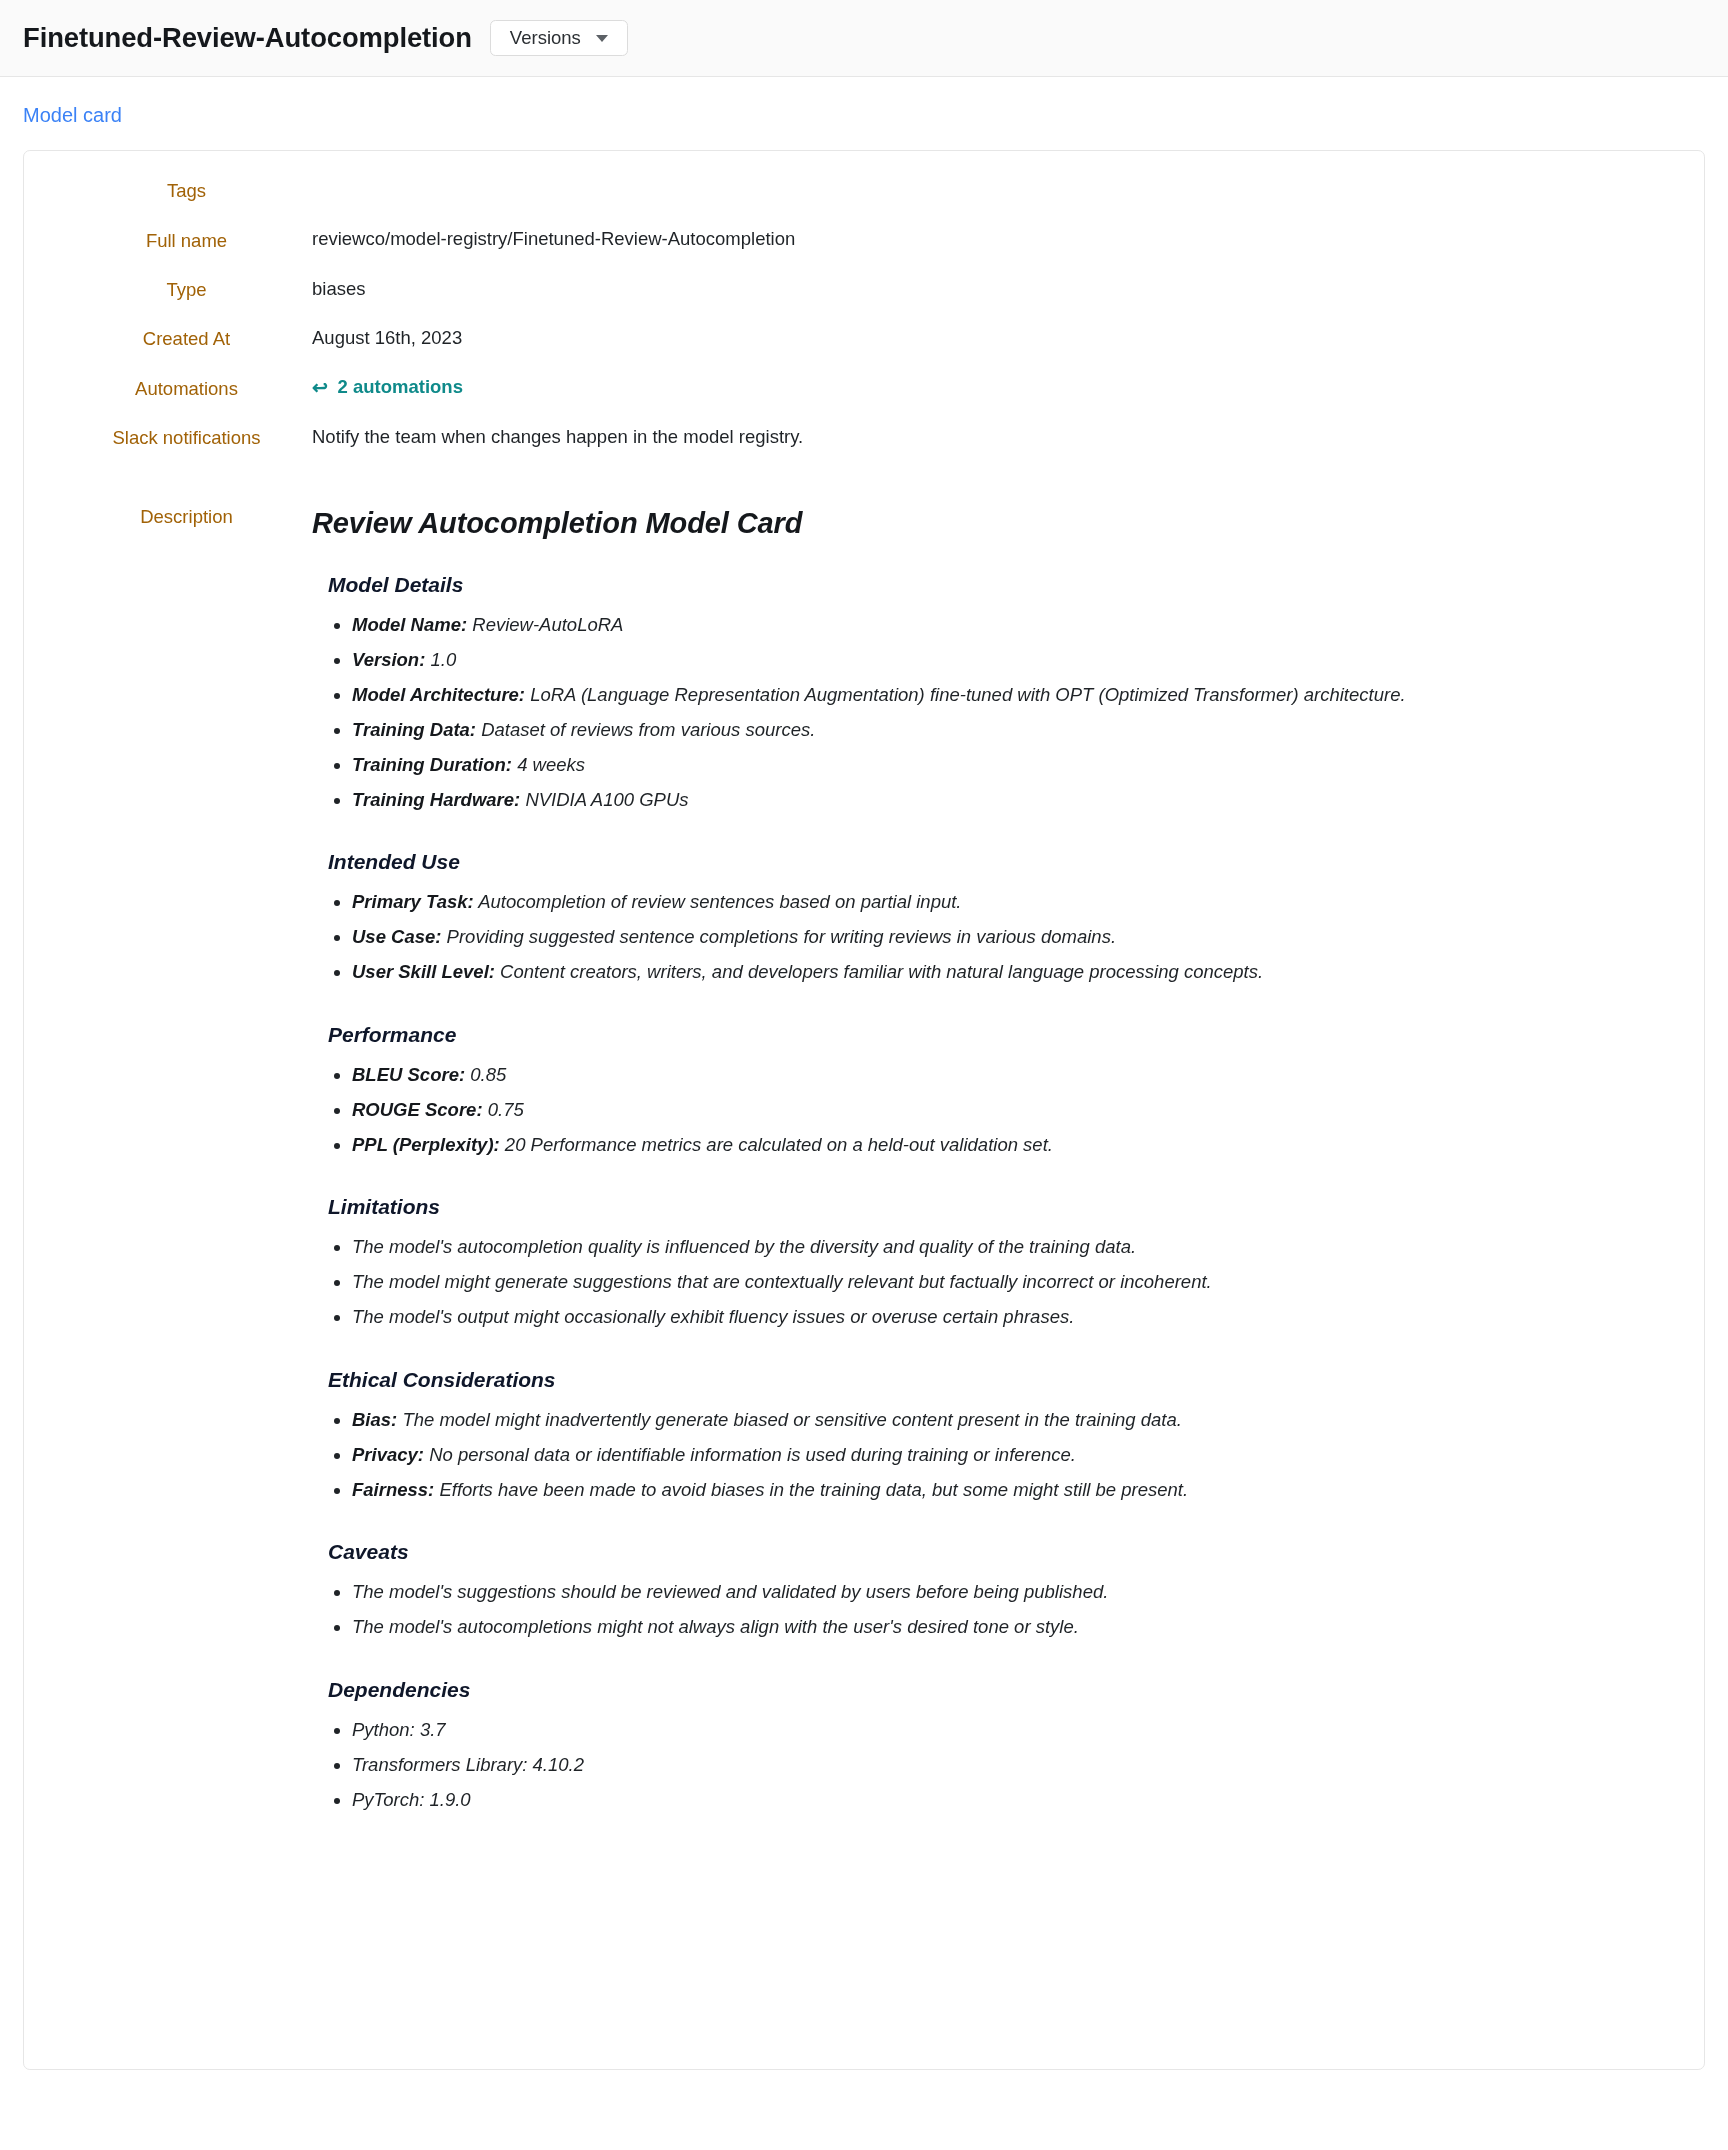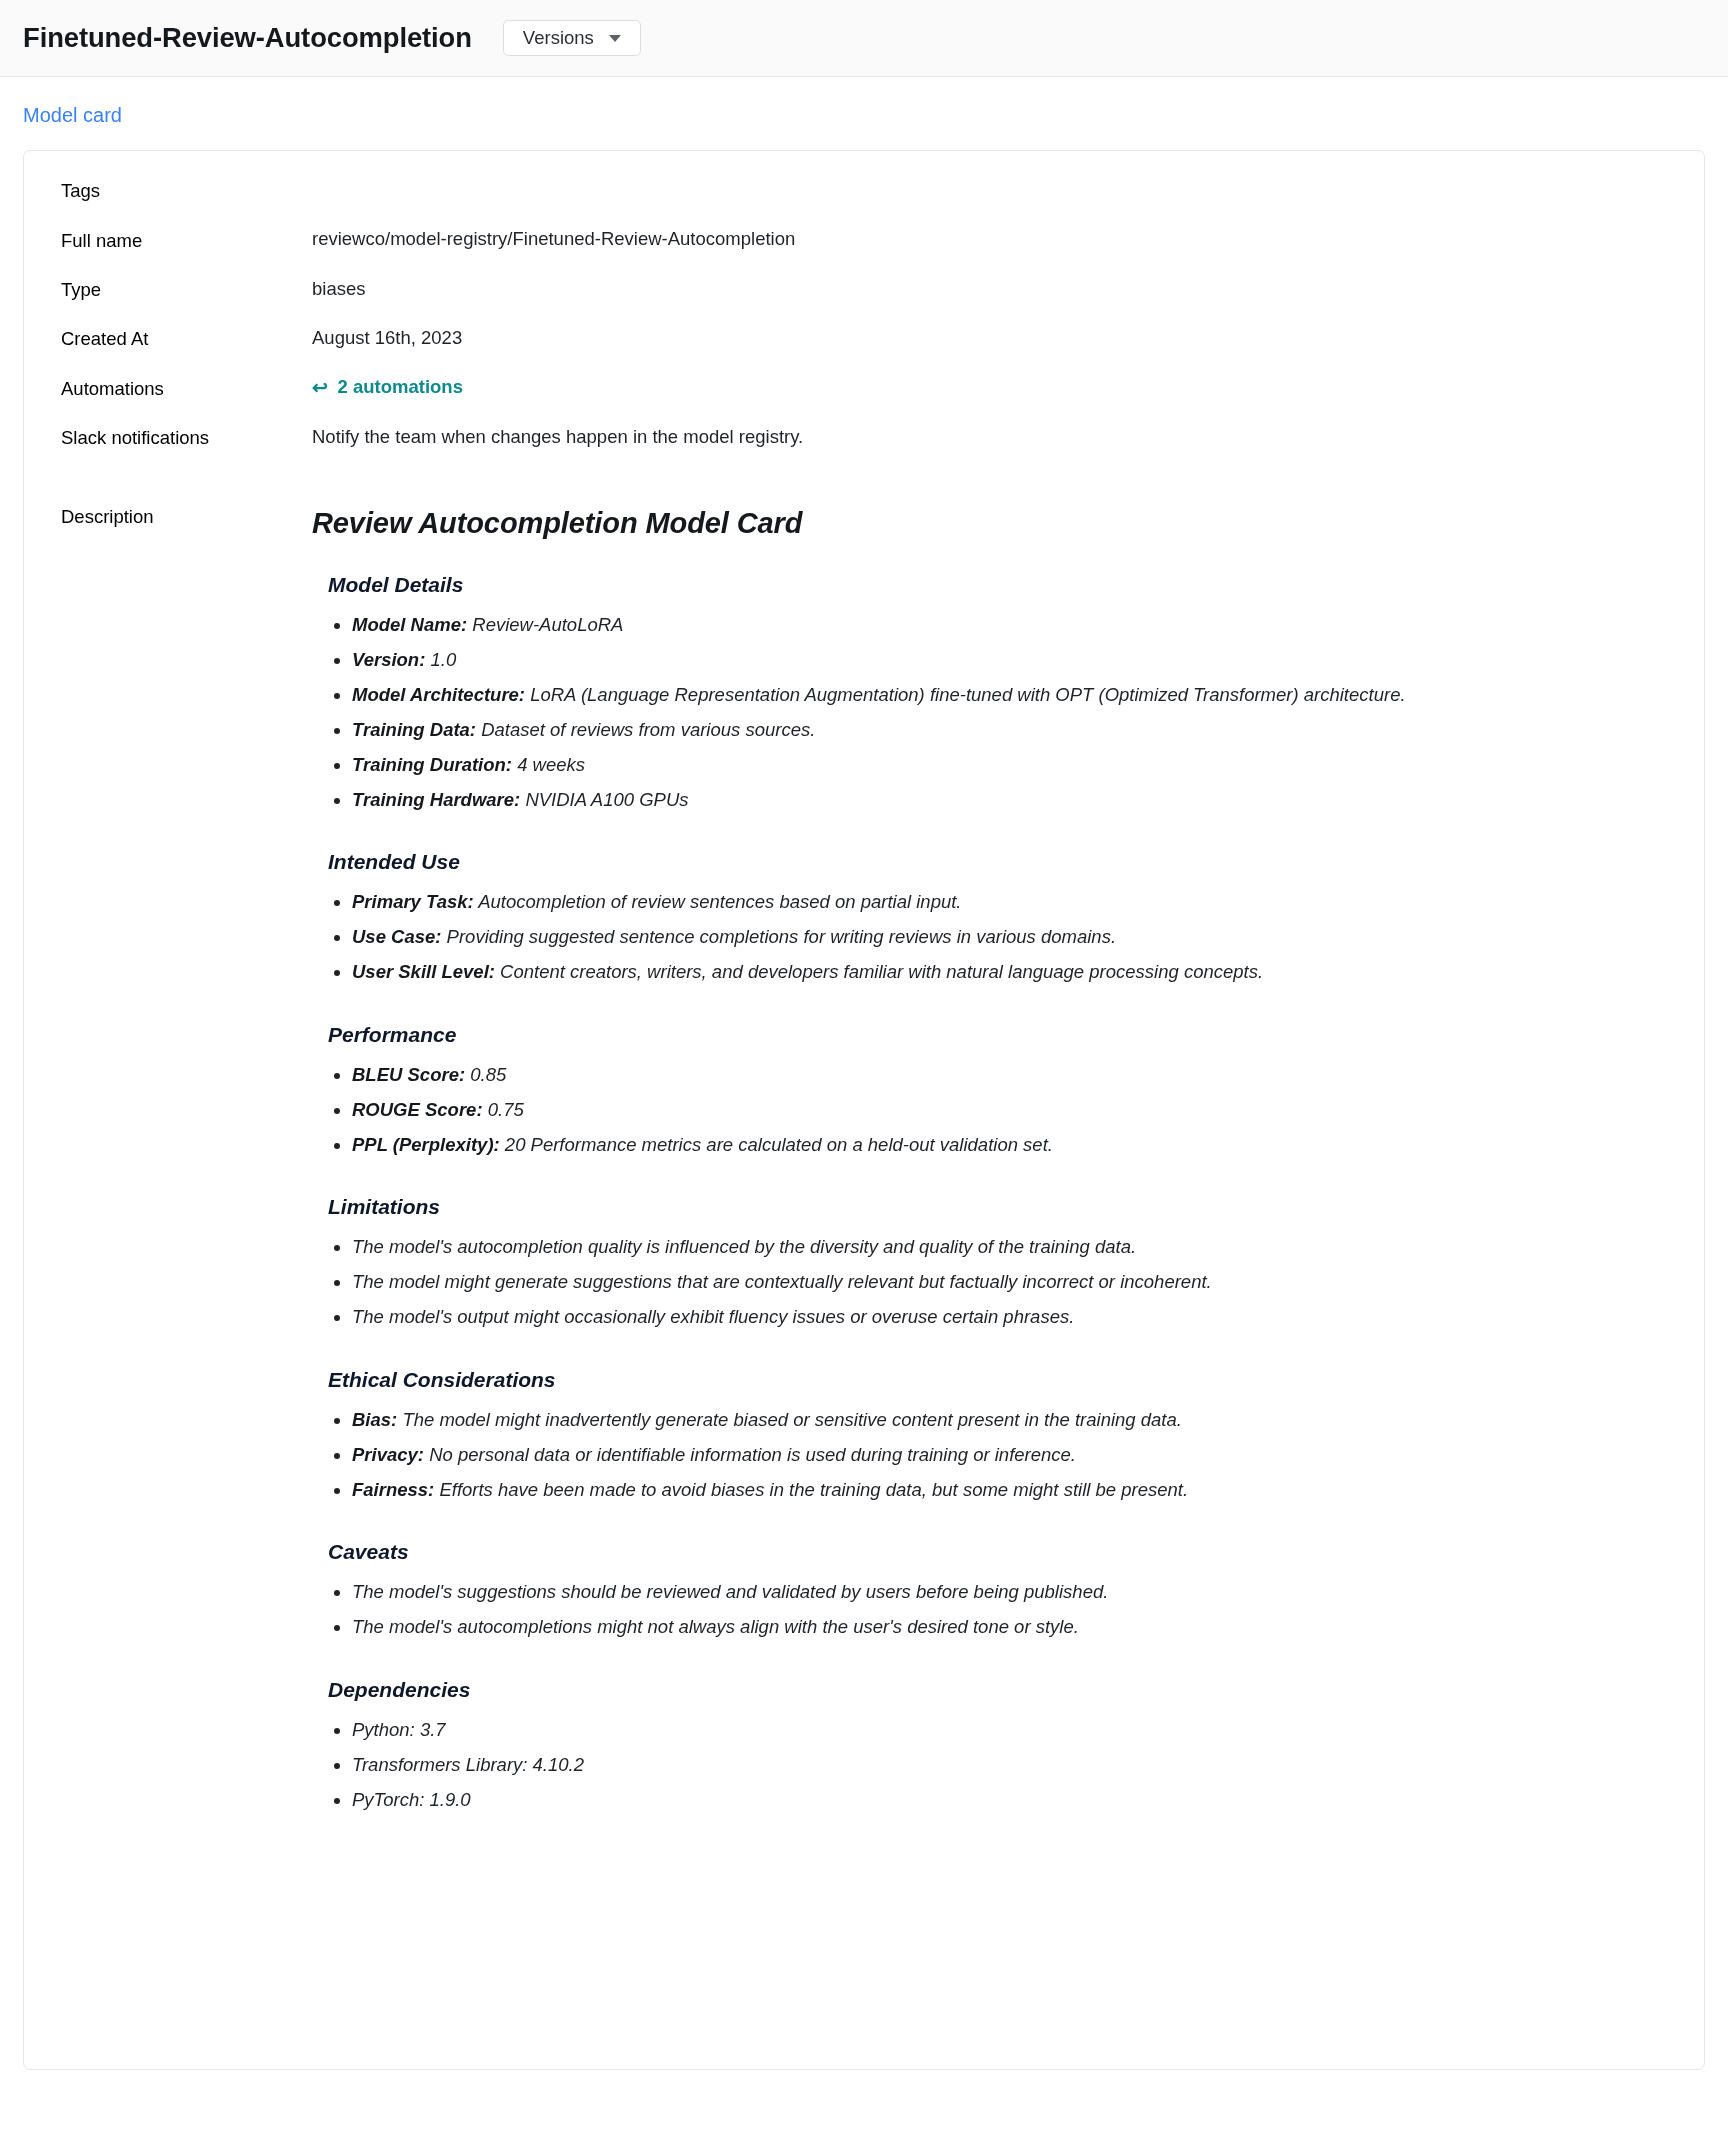--- a/index.html
+++ b/index.html
@@ -17,21 +17,21 @@
   }
 
   
   .header {
     height: 77px;
     background: #fafafa;
     border-bottom: 1.4px solid #e6e6e6;
     display: flex;
     align-items: center;
     padding: 0 23px;
-    gap: 31px;
+    gap: 18px;
   }
   .header-title {
     font-size: 27.4px;
     font-weight: bold;
     color: #15181c;
     letter-spacing: -0.1px;
     white-space: nowrap;
   }
   .versions-btn {
     display: inline-flex;
@@ -74,22 +74,23 @@
   .meta-row {
     display: flex;
     align-items: flex-start;
     padding: 0 0 0 37px;
     margin-bottom: 26px;
   }
   .meta-key {
     width: 251px;
     flex: none;
     font-size: 18.5px;
-    color: #000000;
+    color: #a16207;
     padding-top: 1.4px;
+    text-align: center;
   }
   .meta-val {
     font-size: 18.5px;
     color: #1f2327;
   }
   .automations-link {
     display: inline-flex;
     align-items: center;
     gap: 9.6px;
     color: #0f8a8a;

